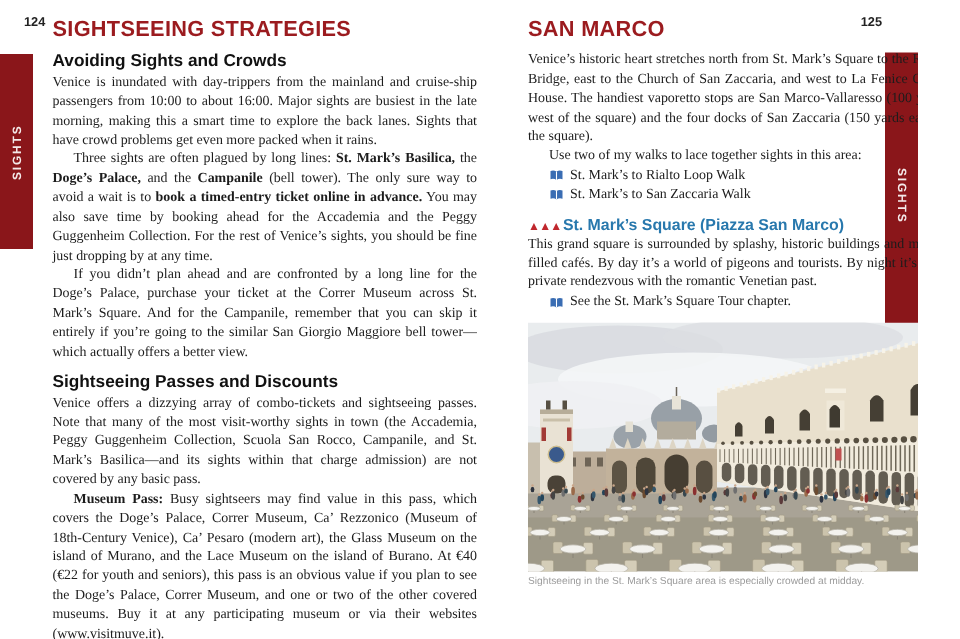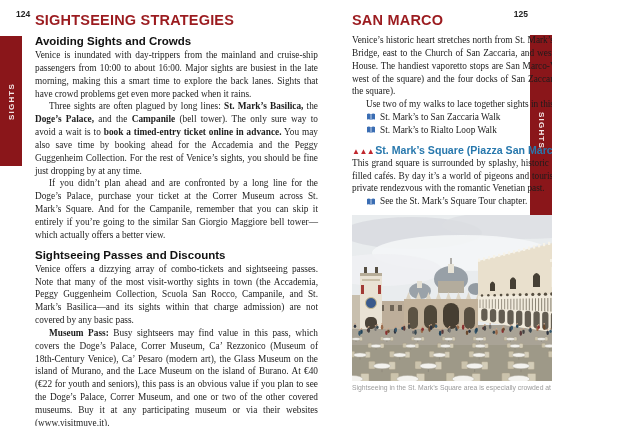--- a/index.html
+++ b/index.html
@@ -1,16 +1,16 @@
 <!DOCTYPE html>
 <html><head>
 <meta charset="utf-8">
 <style>
   html,body{margin:0;padding:0;background:#ffffff;}
-  #spread{position:relative;width:552px;height:426px;background:#ffffff;overflow:hidden;
+  #spread{position:relative;width:612px;height:426px;background:#ffffff;overflow:hidden;
           font-family:"Liberation Serif",serif;color:#1c1c1c;border-radius:11px;}
   
   .pagenum{position:absolute;top:9px;font-family:"Liberation Sans",sans-serif;
            font-weight:bold;font-size:8.5px;color:#222;}
   #pagenum-left{left:16px;}
   #pagenum-right{right:24px;}
   
   .tab{position:absolute;width:22px;background:#8a161a;display:flex;align-items:center;justify-content:center;}
   #tab-left{left:0;top:36px;height:130px;}
   #tab-right{right:0;top:35px;height:190px;}
@@ -71,28 +71,28 @@
     <h1 class="chapter">SAN MARCO</h1>
 
     <p class="body"><span>Venice’s historic heart stretches north from St. Mark’s Square to the Rialto Bridge, east to the Church of San Zaccaria, and west to La Fenice Opera House. The handiest vaporetto stops are San Marco-Vallaresso (100 yards west of the square) and the four docks of San Zaccaria (150 yards east of the square).</span></p>
     <p class="body" style="text-indent:14px;">Use two of my walks to lace together sights in this area:</p>
 
     <div class="walkline">
       <svg class="book-icon" viewBox="0 0 12 10">
         <path d="M1 1.2 Q3.5 0.1 6 1.6 Q8.5 0.1 11 1.2 L11 8.2 Q8.5 7.1 6 8.7 Q3.5 7.1 1 8.2 Z" fill="#3a6db3"></path>
         <line x1="6" y1="1.6" x2="6" y2="8.7" stroke="#ffffff" stroke-width="0.9"></line>
       </svg>
-      <span class="txt">St. Mark’s to San Zaccaria Walk</span>
+      <span class="txt">St. Mark’s to Rialto Loop Walk</span>
     </div>
     <div class="walkline">
       <svg class="book-icon" viewBox="0 0 12 10">
         <path d="M1 1.2 Q3.5 0.1 6 1.6 Q8.5 0.1 11 1.2 L11 8.2 Q8.5 7.1 6 8.7 Q3.5 7.1 1 8.2 Z" fill="#3a6db3"></path>
         <line x1="6" y1="1.6" x2="6" y2="8.7" stroke="#ffffff" stroke-width="0.9"></line>
       </svg>
-      <span class="txt">St. Mark’s to Rialto Loop Walk</span>
+      <span class="txt">St. Mark’s to San Zaccaria Walk</span>
     </div>
 
     <div class="sight-head">
       <span class="rating">▲▲▲</span>
       <span class="sight-title">St. Mark’s Square (Piazza San Marco)</span>
     </div>
     <p class="body"><span>This grand square is surrounded by splashy, historic buildings and music-filled cafés. By day it’s a world of pigeons and tourists. By night it’s your private rendezvous with the romantic Venetian past.</span></p>
 
     <div class="walkline">
       <svg class="book-icon" viewBox="0 0 12 10">

